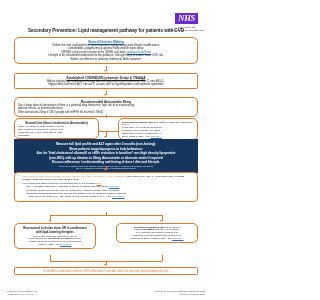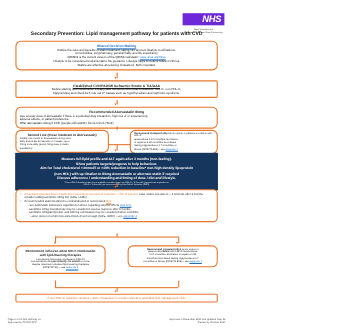--- a/index.html
+++ b/index.html
@@ -8,24 +8,24 @@
     background: #ffffff;
     font-family: "Liberation Sans", sans-serif;
     overflow: hidden;
   }
   .page { position: relative; width: 212px; height: 300px; padding: 0; }
 
   
   .logo-wrap { position: absolute; top: 7px; right: 8px; text-align: center; }
   .nhs-logo {
     background: #6d28d9; color: #ffffff;
-    font-family: Liberation Sans, sans-serif;
+    font-family: Liberation Serif, serif;
     font-weight: bold; font-style: italic;
     font-size: 8.5px; letter-spacing: -0.3px;
-    padding: 1px 3px 1px 18px;
+    padding: 1px 3px 1px 3px;
     line-height: 9px;
     display: inline-block;
   }
   .logo-sub {
     font-size: 1.9px; color: #2b2b2b; line-height: 2.4px;
     margin-top: 1px; letter-spacing: 0.05px;
   }
 
   
   .title {

